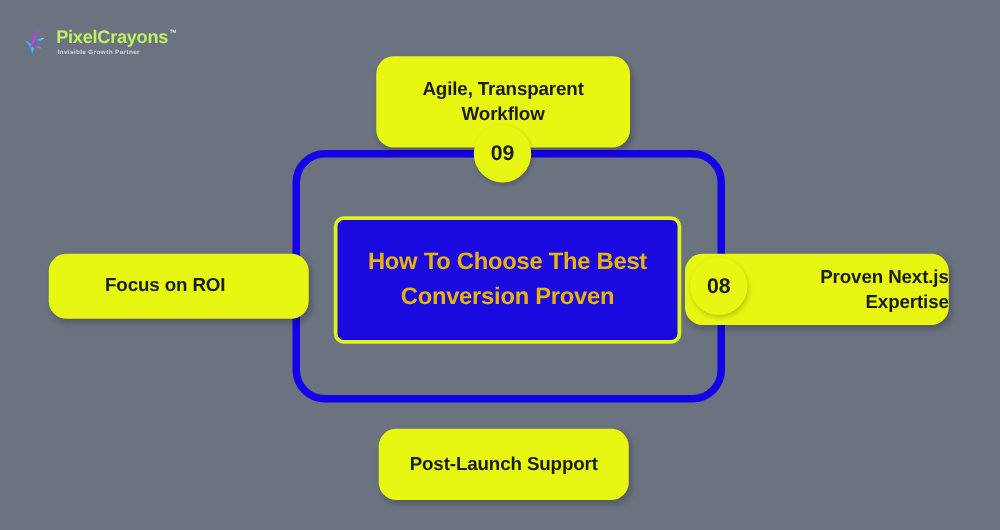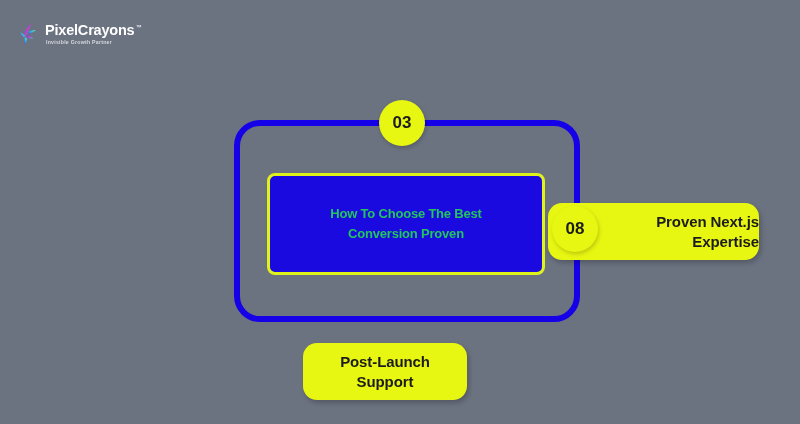--- a/index.html
+++ b/index.html
@@ -33,21 +33,21 @@
     flex-direction: column;
     line-height: 1;
   }
   .logo-word-row {
     display: flex;
     align-items: flex-start;
   }
   .logo-word {
     font-size: 14.5px;
     font-weight: 600;
-    color: #ffffff;
+    color: #bef264;
     letter-spacing: -0.2px;
   }
   .logo-tm {
     font-size: 6px;
     color: #ffffff;
     margin-left: 1px;
     margin-top: 1px;
   }
   .logo-tagline {
     font-size: 5.2px;
@@ -83,22 +83,22 @@
     border: 3px solid #dff21a;
     border-radius: 8px;
     box-sizing: border-box;
     display: flex;
     flex-direction: column;
     align-items: center;
     justify-content: center;
     gap: 1px;
   }
   #center-box .line {
-    color: #22c55e;
-    font-size: 13px;
+    color: #eab308;
+    font-size: 19px;
     font-weight: bold;
     line-height: 1.42;
     white-space: nowrap;
     letter-spacing: -0.2px;
     text-align: center;
   }
 
   
   .pill {
     position: absolute;
@@ -131,21 +131,21 @@
     top: 203px;
     width: 211px;
     height: 57px;
     justify-content: flex-start;
     text-align: right;
     padding-left: 60px;
   }
   #pill-03 {
     left: 303px;
     top: 343px;
-    width: 164px;
+    width: 200px;
     height: 57px;
     justify-content: center;
     text-align: center;
     padding: 0 14px;
   }
   #pill-04 {
     left: 39px;
     top: 203px;
     width: 208px;
     height: 52px;
@@ -208,25 +208,31 @@
     </div>
   </div>
 
   <div id="ring"></div>
 
   <div id="center-box">
     <div class="line">How To Choose The Best</div>
     <div class="line">Conversion Proven</div>
   </div>
 
-  <div class="badge" id="badge-01">03</div>
+  <div class="pill" id="pill-01">
+    <span class="pill-label">Agile, Transparent Workflow</span>
+  </div>
+  <div class="badge" id="badge-01">09</div>
 
   <div class="pill" id="pill-02">
     <span class="pill-label">Proven Next.js Expertise</span>
   </div>
   <div class="badge" id="badge-02">08</div>
 
   <div class="pill" id="pill-03">
     <span class="pill-label">Post-Launch Support</span>
   </div>
 
+  <div class="pill" id="pill-04">
+    <span class="pill-label">Focus on ROI</span>
+  </div>
 
 </div>
 
 </body></html>

